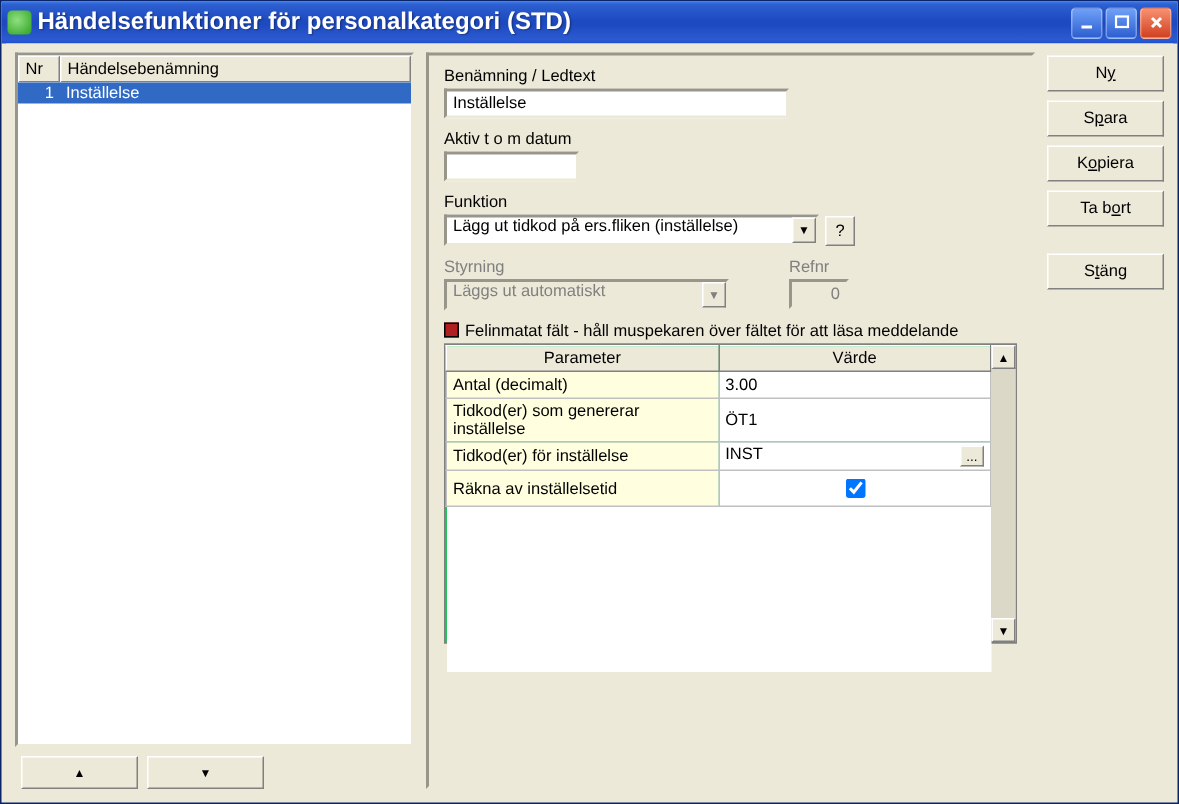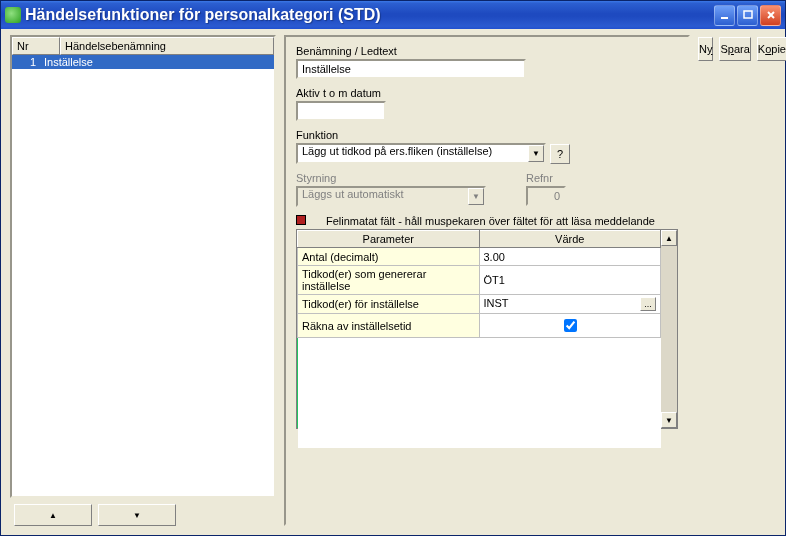--- a/index.html
+++ b/index.html
@@ -89,21 +89,21 @@
   .list-header {
     display: flex;
     background: #ECE9D8;
   }
   .list-header .col {
     border: 1px solid;
     border-color: #FFF #808080 #808080 #FFF;
     padding: 2px 4px;
     background: #ECE9D8;
   }
-  .col-nr { width: 48px; }
+  .col-nr { width: 28px; }
   .col-name { flex: 1; }
   .list-body { flex:1; background:white; }
   .list-row {
     display: flex;
     background: #316AC5;
     color: white;
   }
   .list-row .cell { padding: 1px 4px; }
   .cell-nr { width: 28px; text-align: right; }
   .cell-name { flex:1; }
@@ -166,21 +166,21 @@
     display:flex;align-items:center;justify-content:center;
   }
   .refnr-input {
     width:40px; height:20px;
     border:2px inset #ECE9D8;
     background:#ECE9D8; color:#808080;
     text-align:right; padding:0 4px;
     font-family:inherit; font-size:11px;
   }
   .legend { margin: 6px 0 2px 0; }
-  .legend-row { display:flex; align-items:flex-start; gap:20px; margin-bottom:2px;}
+  .legend-row { display:flex; align-items:flex-start; gap:4px; margin-bottom:2px;}
   .legend-sq { width:10px; height:10px; border:1px solid #000; }
   .legend-sq.red { background:#B02020; }
   .legend-sq.yellow { background:#F0E040; }
   .param-table-wrap {
     display:flex;
     border:1px solid #808080;
     height: 200px;
     background:#22c55e;
   }
   .param-table { flex:1; border-collapse:collapse; width:100%; }
@@ -222,21 +222,21 @@
     border:1px solid;
     border-color:#FFF #808080 #808080 #FFF;
     background:#ECE9D8;
     display:flex;align-items:center;justify-content:center;
     font-size:8px;
   }
   .vscroll .strack { flex:1; background:#DCD8C8; }
   .right-panel {
     width: 78px;
     display:flex;
-    flex-direction:row;
+    flex-direction:column;
     gap: 6px;
     padding-top:2px;
   }
   .action-btn {
     height:24px;
     background:#ECE9D8;
     border:1px solid;
     border-color:#FFF #808080 #808080 #FFF;
     display:flex;align-items:center;justify-content:center;
   }

